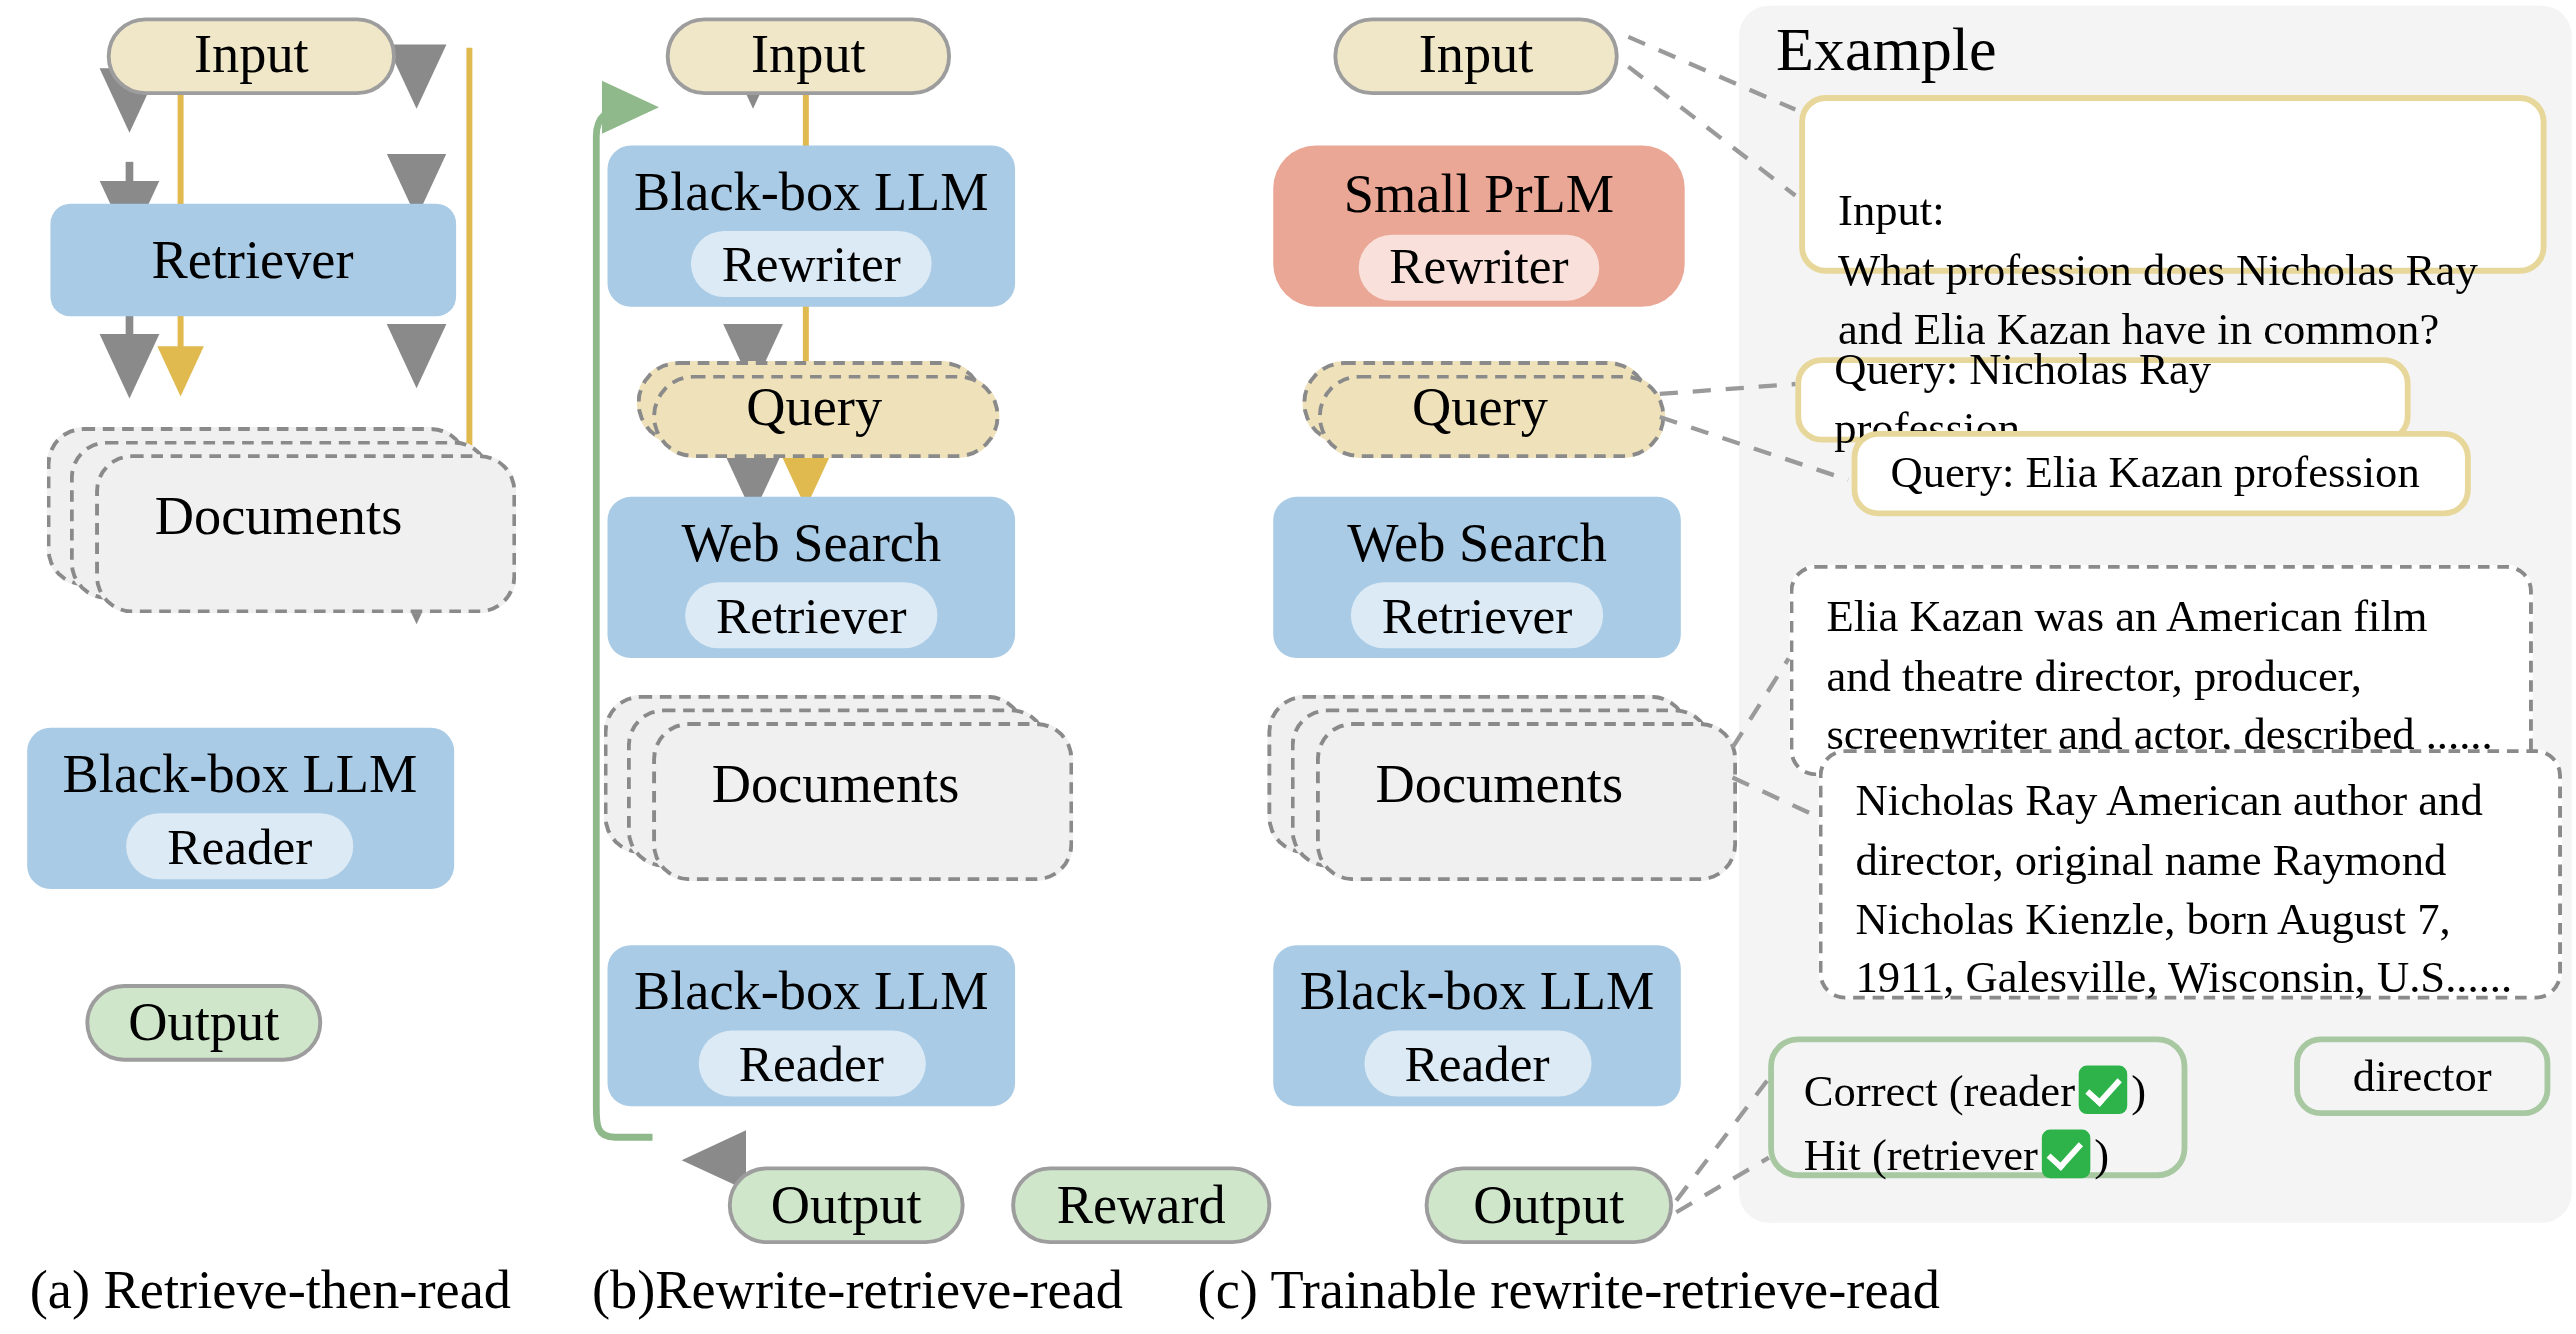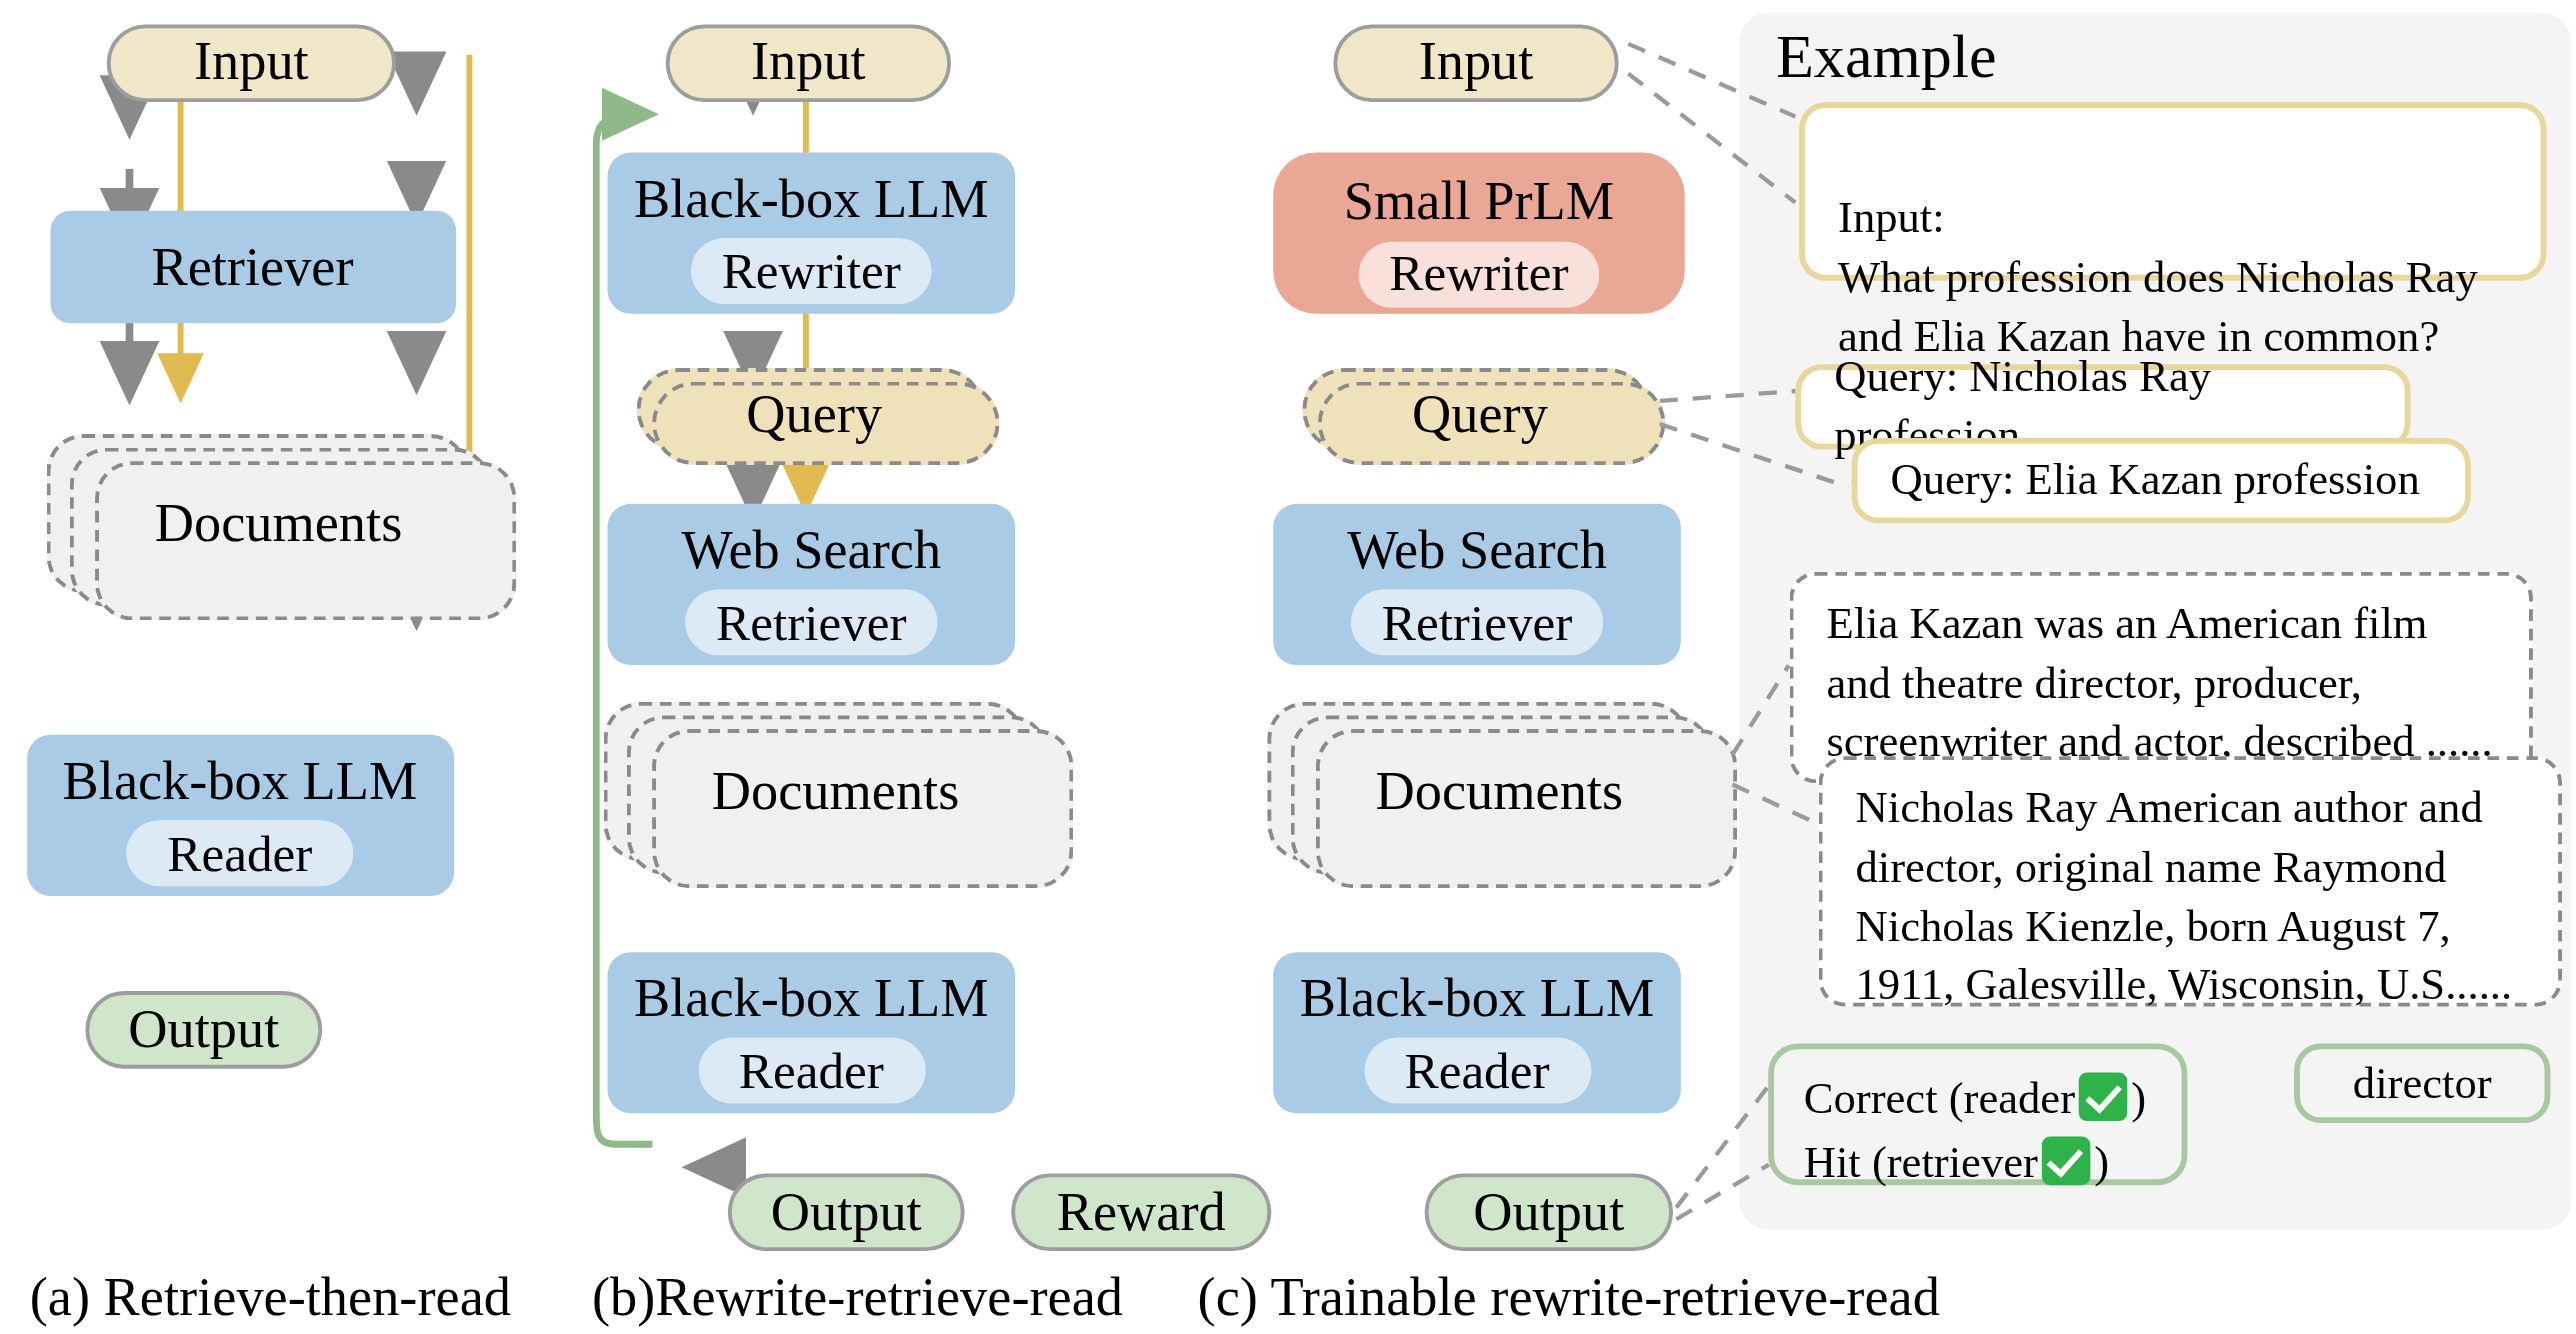--- a/index.html
+++ b/index.html
@@ -1,21 +1,21 @@
 <!DOCTYPE html>
 <html style="font-size:13.6px"><head>
 <meta charset="utf-8">
 <style>
   html,body{margin:0;padding:0;background:#ffffff;}
   body{
     width:2576px;height:1334px;position:relative;overflow:hidden;
     font-family:"Liberation Serif","DejaVu Serif",serif;
     color:#000;
   }
-  .stage{position:absolute;inset:0;margin-top:7px;}
+  .stage{position:absolute;inset:0;}
 
   
   .node{position:absolute;box-sizing:border-box;display:flex;align-items:center;
         justify-content:center;text-align:center;line-height:1.08;}
 
   .pill{border-radius:851px;border:2.6px solid #9d9d9d;}
   .pill-input{background:#f0e7c8;}
   .pill-output{background:#cfe6cb;}
 
   .bigblue{background:#a9cbe5;border-radius:12px;flex-direction:column;

